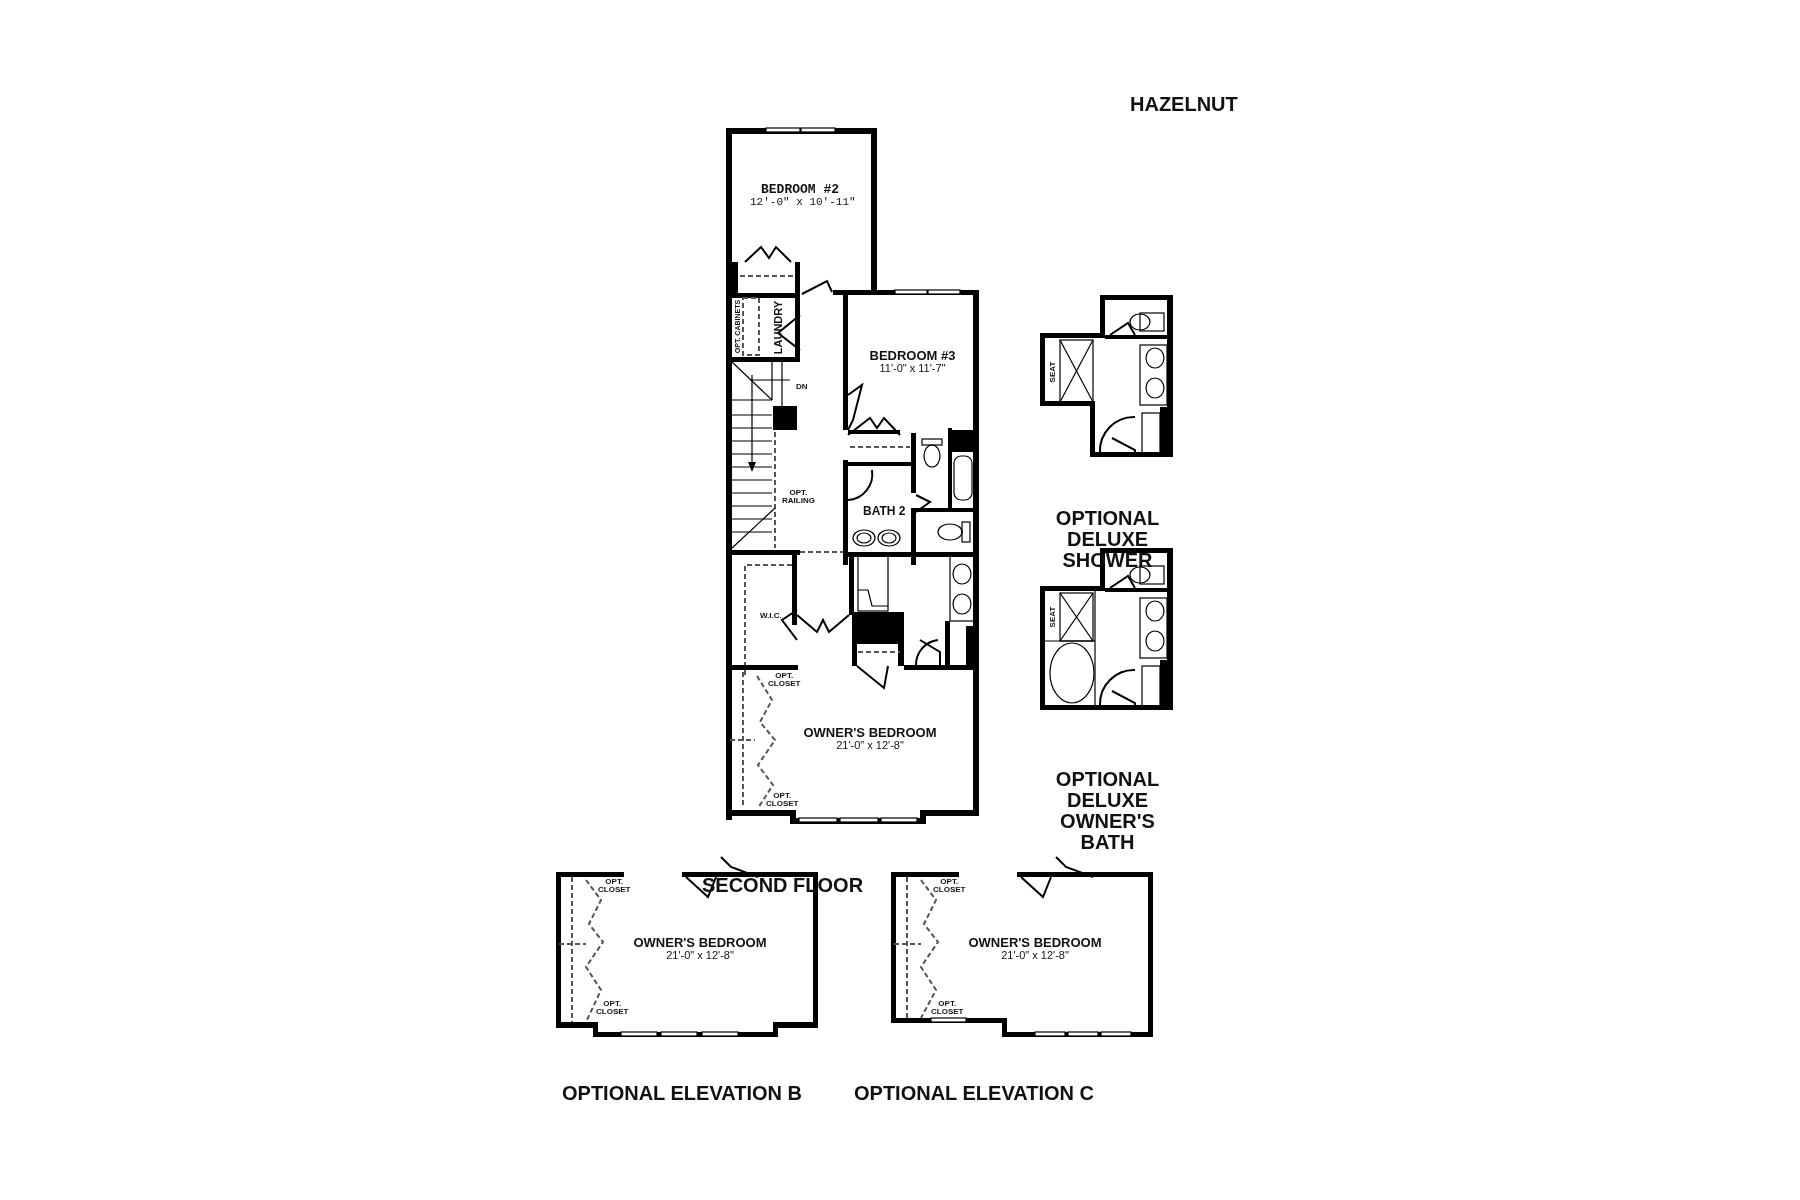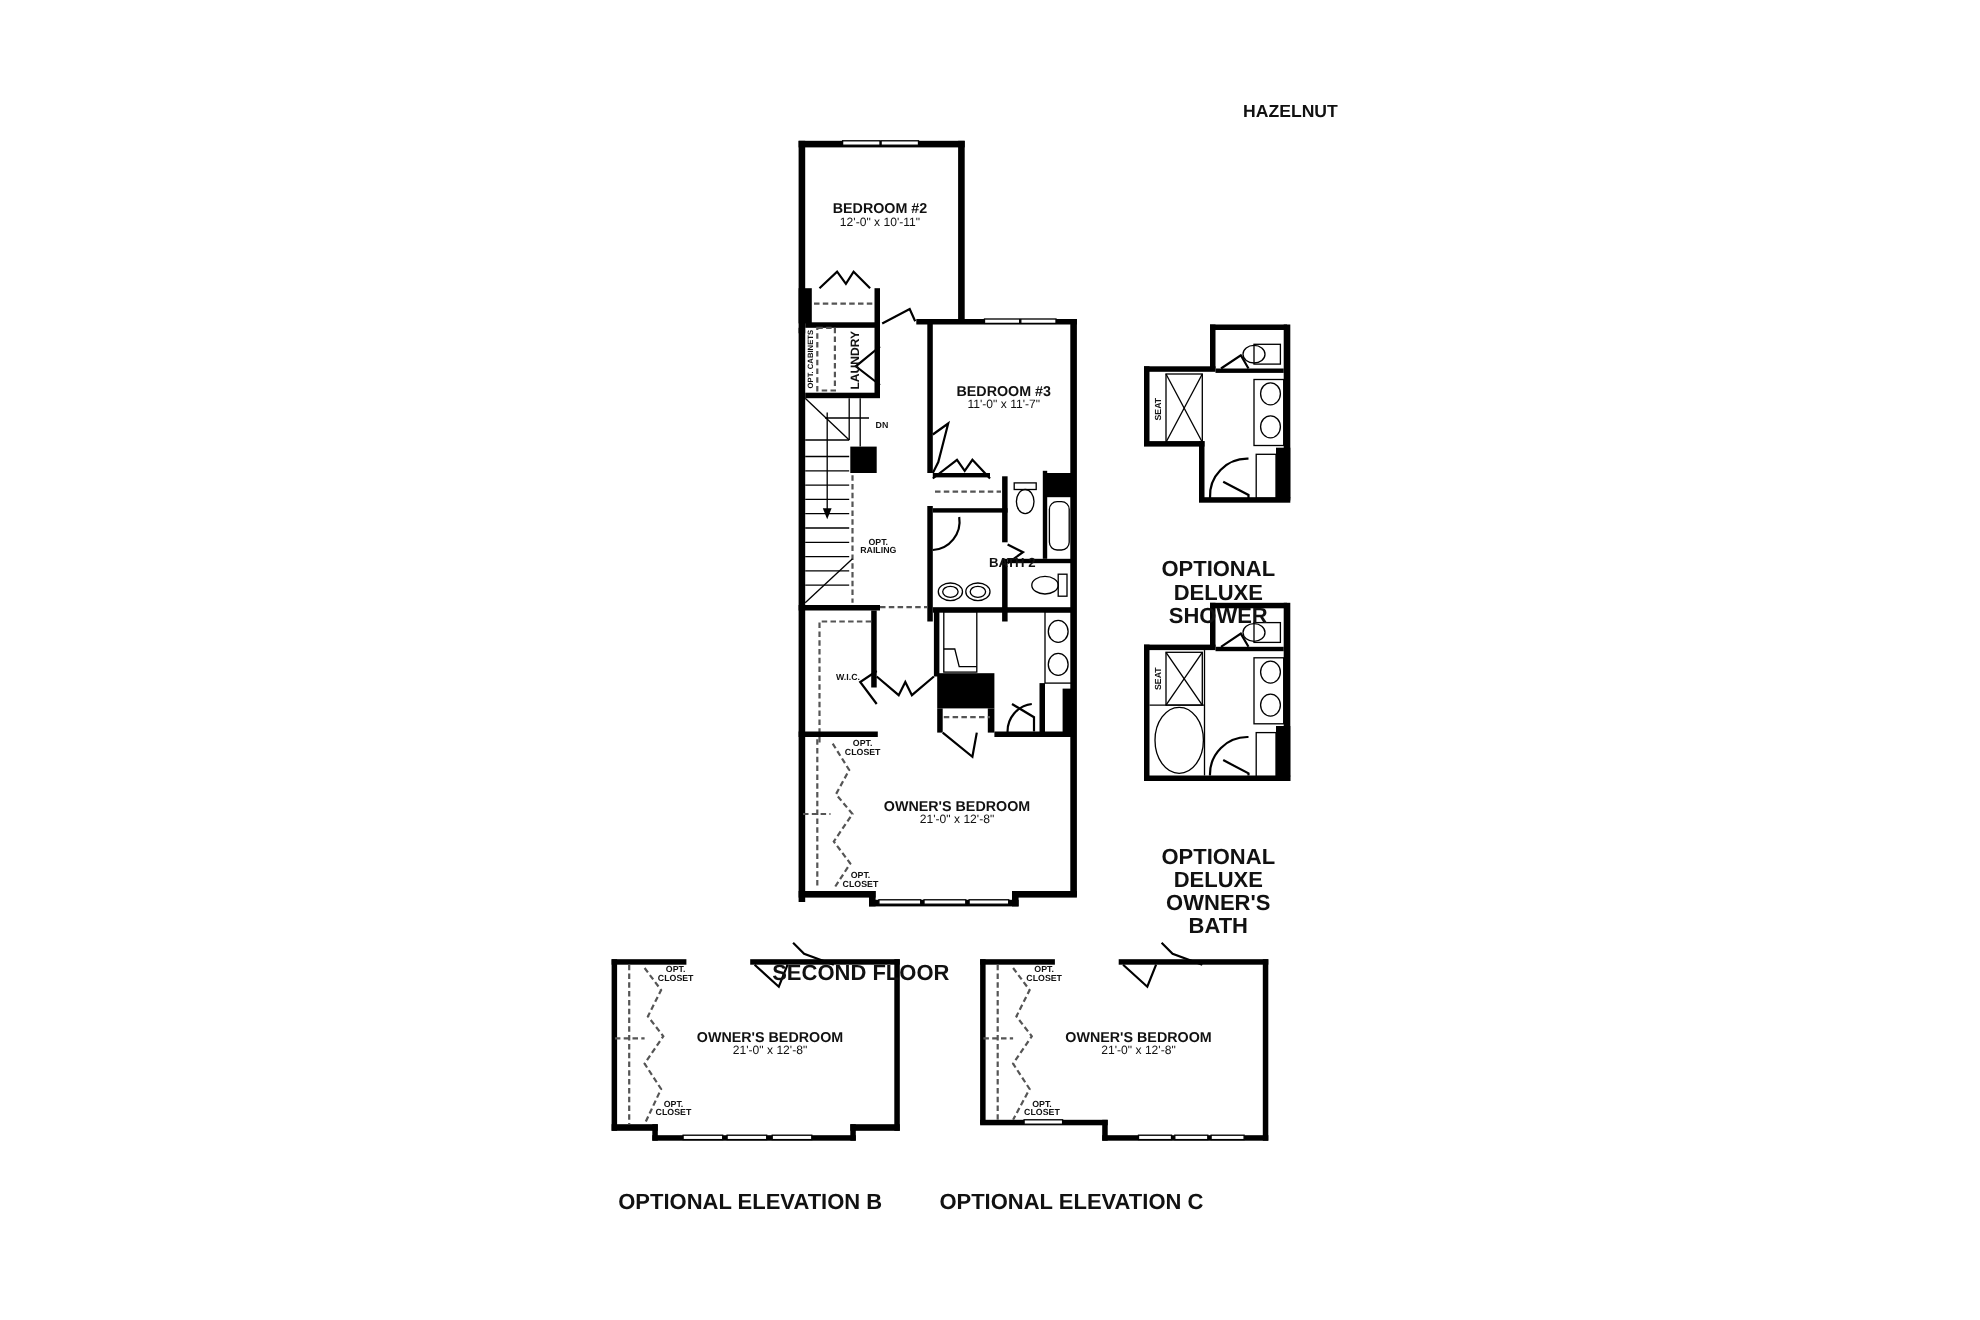--- a/index.html
+++ b/index.html
@@ -7,21 +7,21 @@
   svg.plan { position:absolute; left:0; top:0; }
   .wall { fill:#000; }
   .line { stroke:#000; fill:none; stroke-width:2; }
   .thin { stroke:#000; fill:none; stroke-width:1.2; }
   .dash { stroke:#555; fill:none; stroke-width:2; stroke-dasharray:5 3; }
   .win { fill:#fff; stroke:#000; stroke-width:1.2; }
   .lbl { position:absolute; text-align:center; font-weight:bold; line-height:1.05; white-space:nowrap; }
   .room-name { font-size:13px; font-weight:bold; }
   .room-dim { font-size:11px; font-weight:normal; }
   .small { font-size:8px; font-weight:bold; line-height:1; }
-  .title { font-size:16px; }
+  .title { font-size:20px; }
   .caption { font-size:20px;margin-top:46px; }
 </style>
 </head>
 <body>
 
 <svg class="plan" width="1800" height="1200" viewBox="0 0 1800 1200">
 
   <g>
 
     <rect class="wall" x="726" y="128" width="6" height="175"></rect>
@@ -231,36 +231,36 @@
     <polyline class="line" points="130,5 152,25 160,5"></polyline>
     <polyline class="line" points="165,-15 175,-5 202,5"></polyline>
     <line class="dash" x1="16" y1="5" x2="16" y2="146"></line>
     <polyline class="dash" points="30,8 45,28 33,52 47,70 30,95 45,118 30,146"></polyline>
     <line class="dash" x1="3" y1="72" x2="30" y2="72"></line>
   </g>
 </svg>
 
 <div class="lbl title" style="left:1130px; top:94px;">HAZELNUT</div>
 
-<div class="lbl" style="left:750px; top:183px; width:100px;">
+<div class="lbl" style="left:750px; top:183px; width:100px;font-family:Liberation Mono, monospace;">
   <div class="room-name">BEDROOM #2</div>
   <div class="room-dim">12'-0" x 10'-11"</div>
 </div>
 <div class="lbl" style="left:860px; top:349px; width:105px;">
   <div class="room-name">BEDROOM #3</div>
   <div class="room-dim">11'-0" x 11'-7"</div>
 </div>
 <div class="lbl small" style="left:752px; top:322px; transform:rotate(-90deg); font-size:11px;">LAUNDRY</div>
 <div class="lbl small" style="left:711px; top:323px; transform:rotate(-90deg); font-size:7px;">OPT. CABINETS</div>
 <div class="lbl small" style="left:796px; top:383px;">DN</div>
 <div class="lbl small" style="left:782px; top:489px;">
   <div>OPT.</div>
   <div>RAILING</div>
 </div>
-<div class="lbl room-name" style="left:863px; top:505px; font-size:12px;margin-left:36px;">BATH 2</div>
+<div class="lbl room-name" style="left:863px; top:505px; font-size:12px;">BATH 2</div>
 <div class="lbl small" style="left:760px; top:612px;">W.I.C.</div>
 <div class="lbl small" style="left:768px; top:672px;">
   <div>OPT.</div>
   <div>CLOSET</div>
 </div>
 <div class="lbl small" style="left:766px; top:792px;">
   <div>OPT.</div>
   <div>CLOSET</div>
 </div>
 <div class="lbl" style="left:800px; top:726px; width:140px;">

